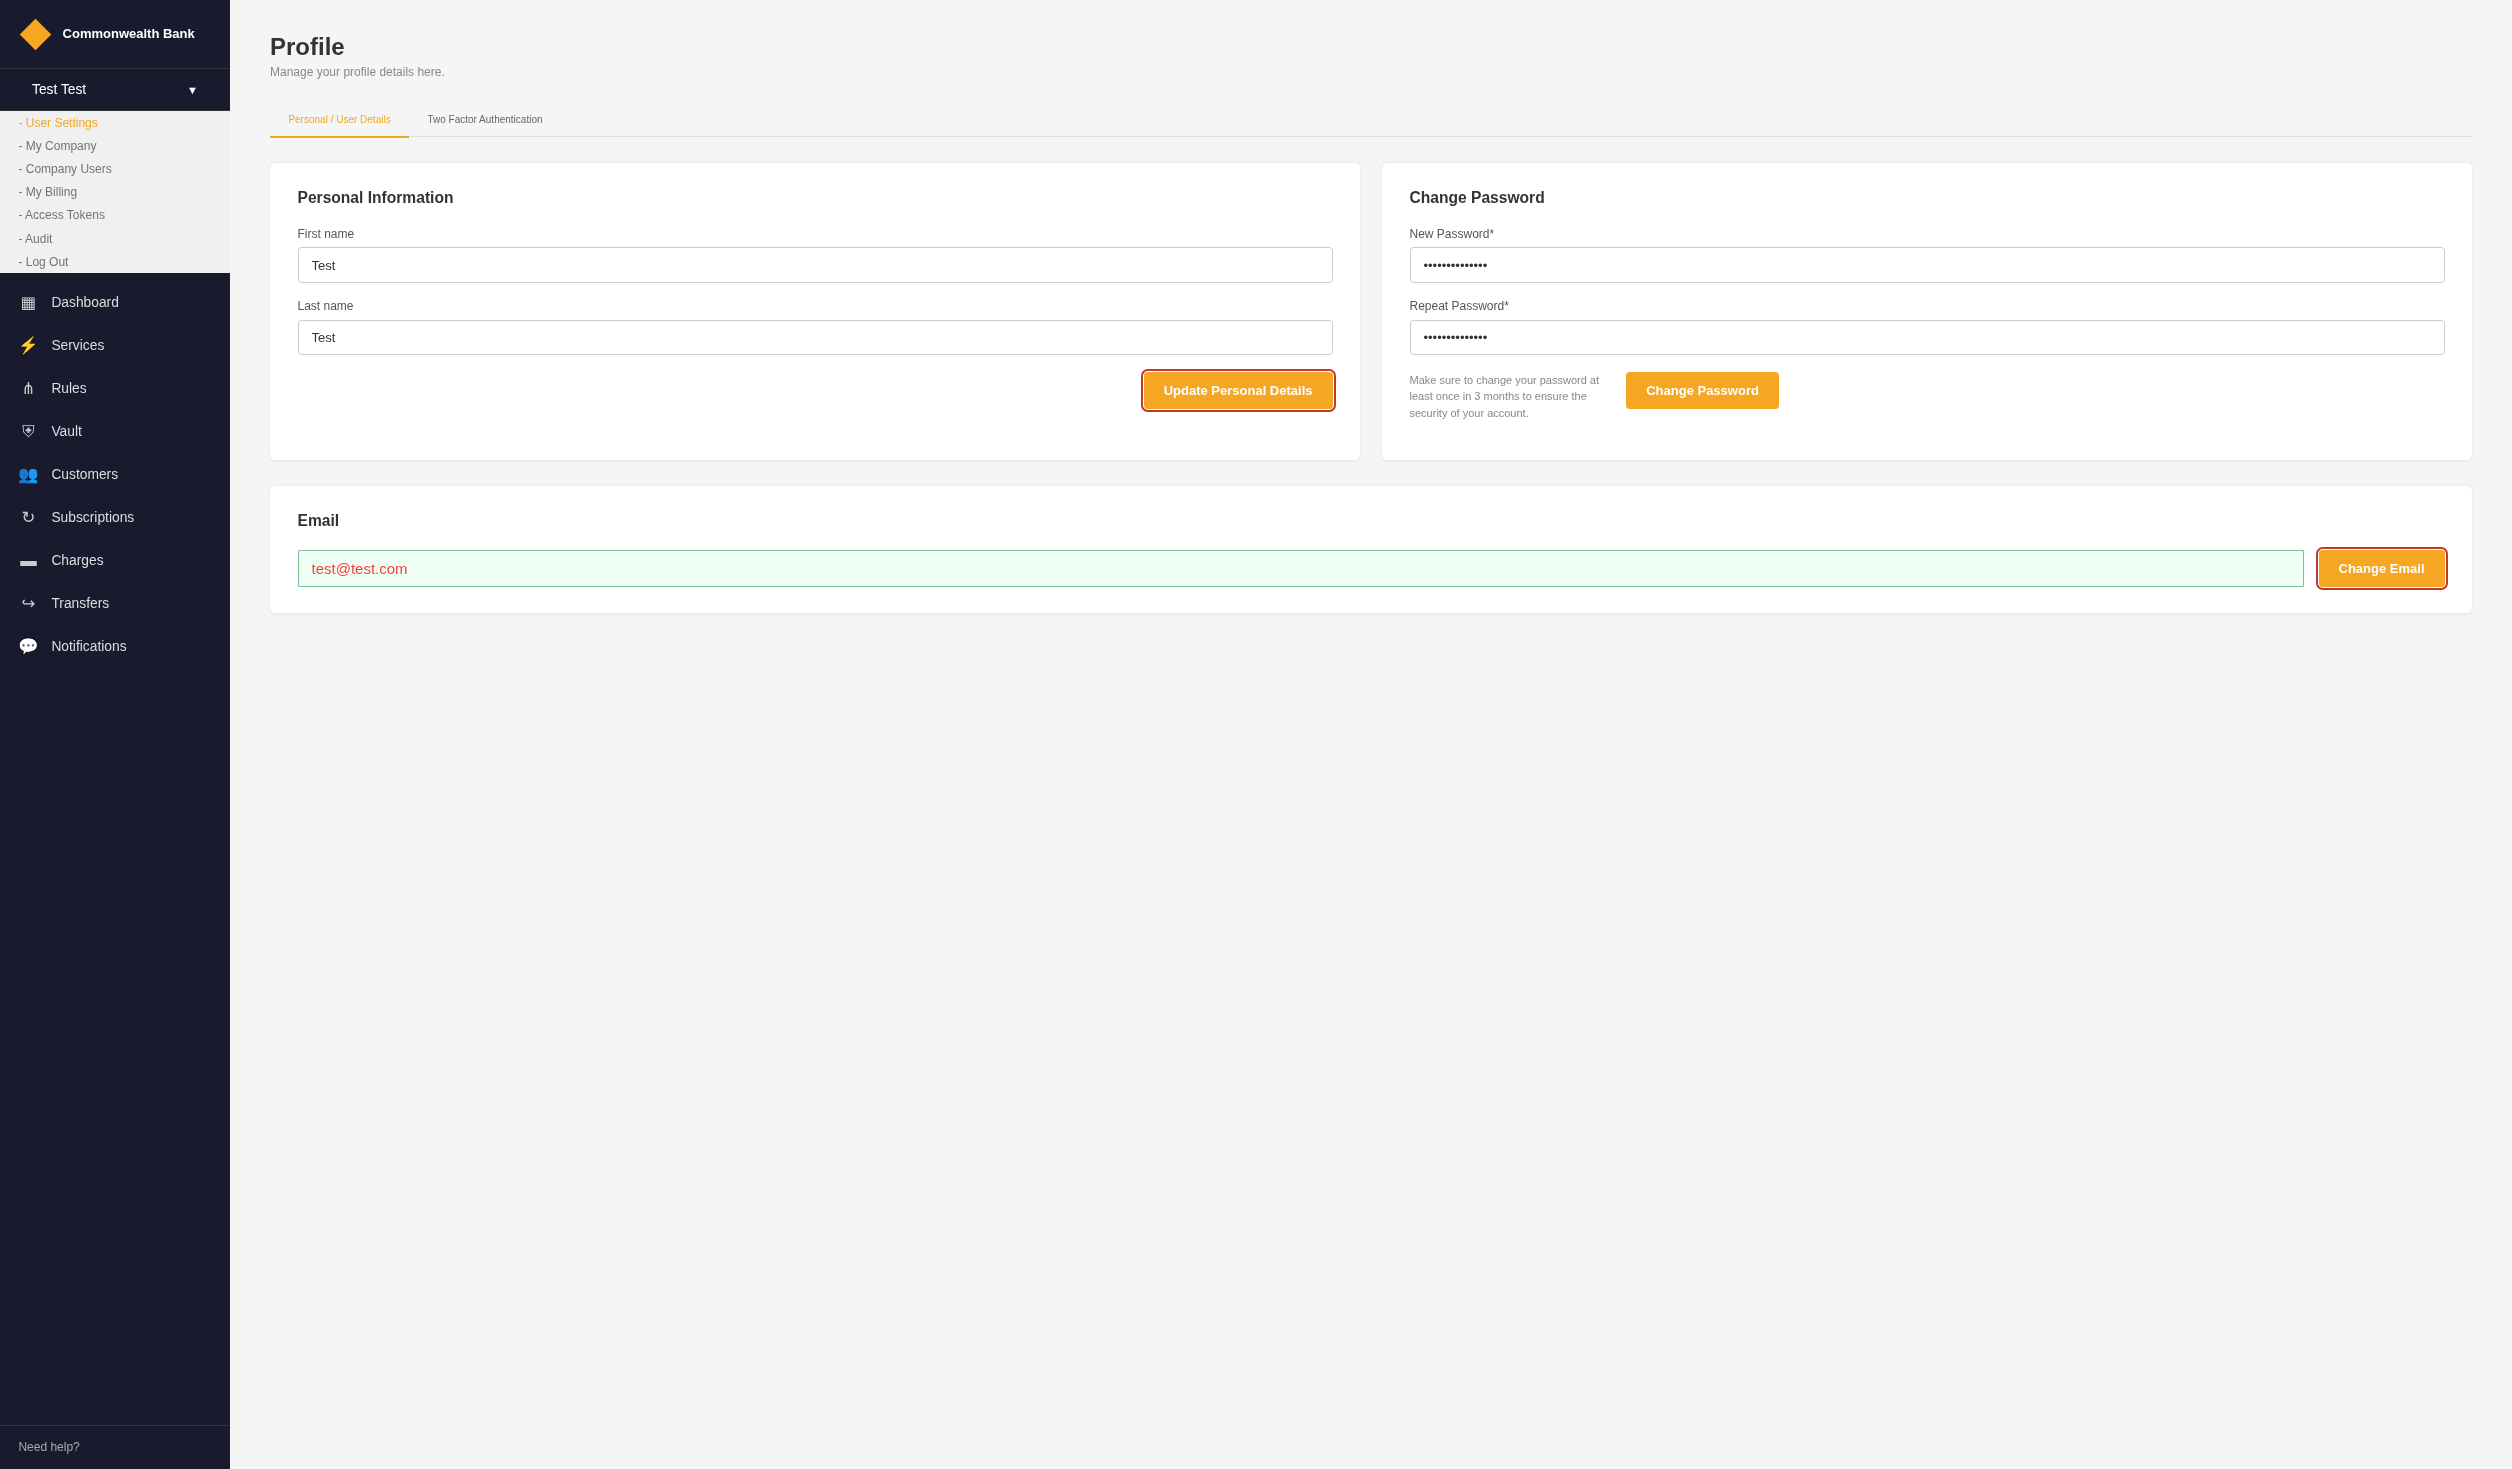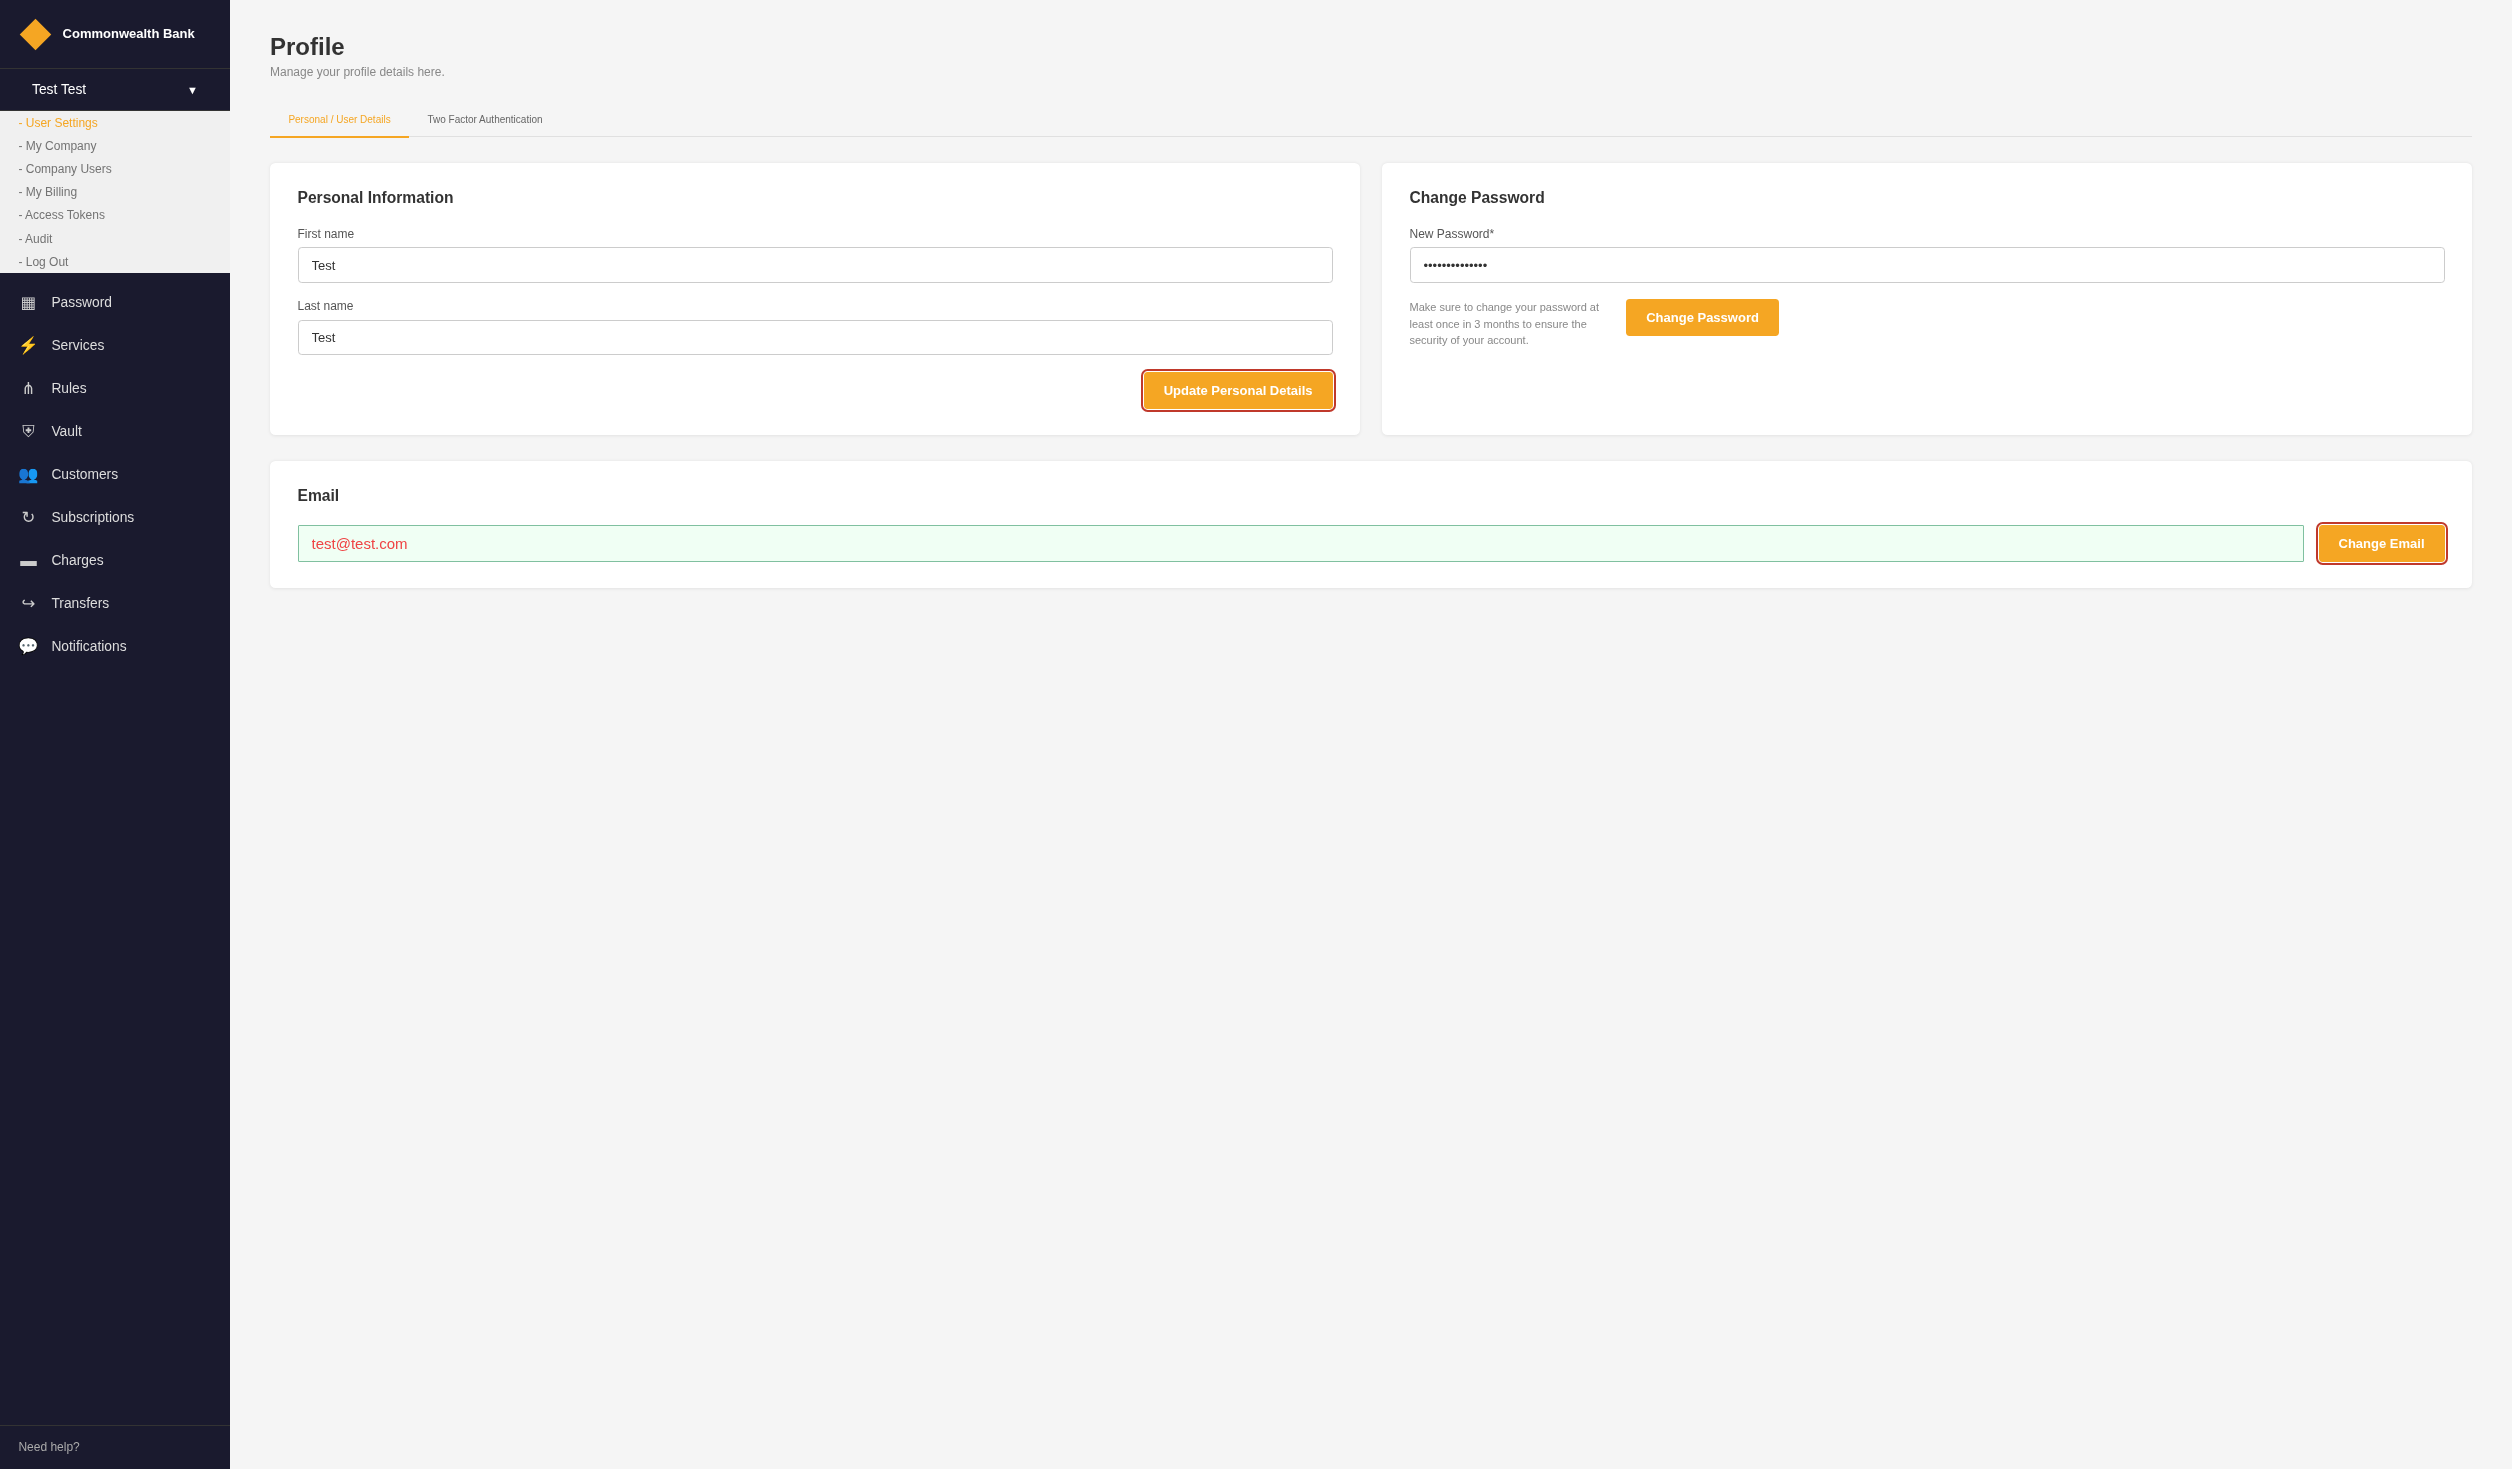--- a/index.html
+++ b/index.html
@@ -266,21 +266,21 @@
     <a class="user-menu-item">- Company Users</a>
     <a class="user-menu-item">- My Billing</a>
     <a class="user-menu-item">- Access Tokens</a>
     <a class="user-menu-item">- Audit</a>
     <a class="user-menu-item">- Log Out</a>
   </div>
 
   <div class="nav-section">
     <div class="nav-item">
       <span class="nav-icon">▦</span>
-      <span class="nav-label">Password</span>
+      <span class="nav-label">Dashboard</span>
     </div>
     <div class="nav-item">
       <span class="nav-icon">⚡</span>
       <span class="nav-label">Services</span>
     </div>
     <div class="nav-item">
       <span class="nav-icon">⋔</span>
       <span class="nav-label">Rules</span>
     </div>
     <div class="nav-item">
@@ -337,20 +337,24 @@
         <button class="btn-yellow btn-highlighted">Update Personal Details</button>
       </div>
     </div>
 
     <div class="card card-right">
       <div class="card-title">Change Password</div>
       <div class="form-group">
         <label class="form-label">New Password*</label>
         <input class="form-input" type="password" value="••••••••••••••" style="">
       </div>
+      <div class="form-group">
+        <label class="form-label">Repeat Password*</label>
+        <input class="form-input" type="password" value="••••••••••••••" style="">
+      </div>
       <div class="change-pass-row">
         <p class="password-hint">Make sure to change your password at least once in 3 months to ensure the security of your account.</p>
         <button class="btn-yellow" style="min-width:92px; white-space:nowrap;">Change Password</button>
       </div>
     </div>
   </div>
 
   <div class="email-card">
     <div class="card-title">Email</div>
     <div class="email-row">

